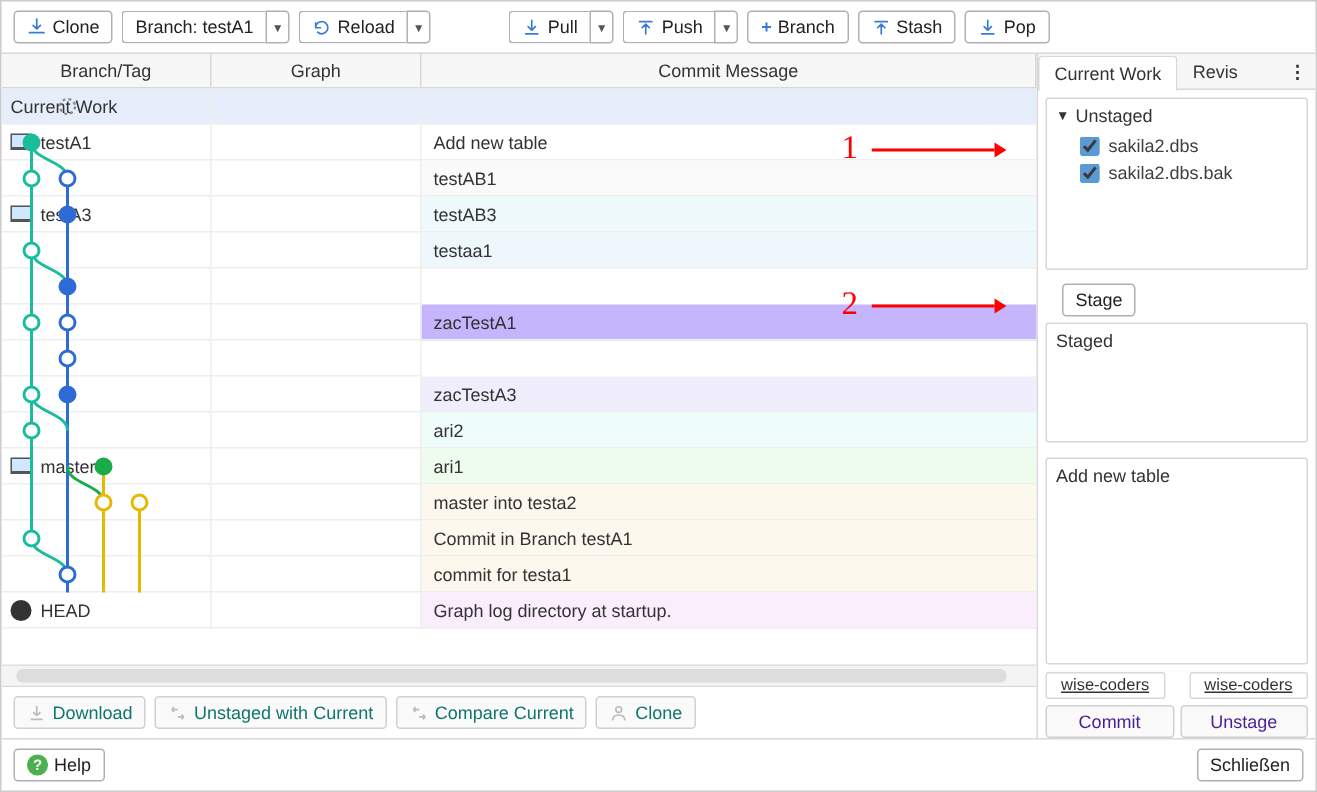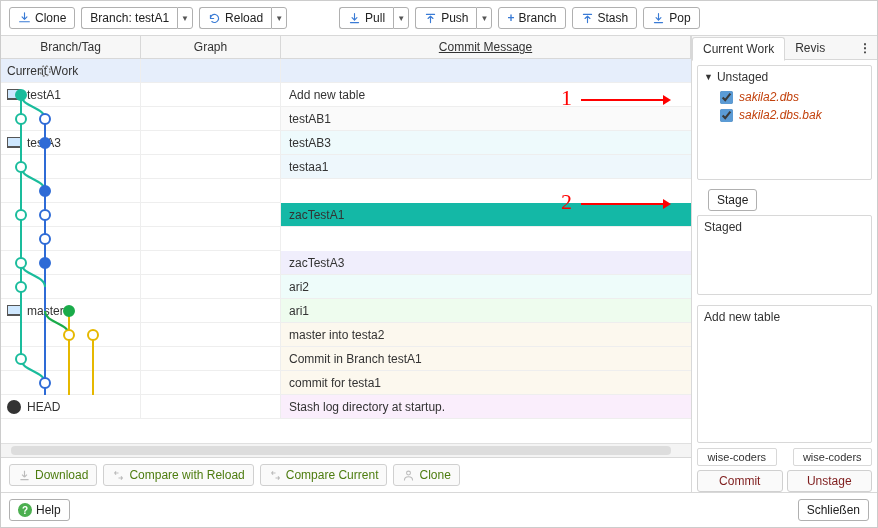--- a/index.html
+++ b/index.html
@@ -9,52 +9,52 @@
   .btn-split { display: inline-flex; }
   .btn-split .btn { border-radius: 3px 0 0 3px; border-right: none; }
   .btn-split .drop { width: 16px; height: 22px; border: 1px solid #b0b0b0; border-radius: 0 3px 3px 0; background: #fff; display: flex; align-items: center; justify-content: center; font-size: 8px; color: #555; cursor: pointer; }
   svg.icon { width: 13px; height: 13px; }
   .main { flex: 1; display: flex; border-top: 1px solid #d8d8d8; min-height: 0; }
   .left { flex: 1; display: flex; flex-direction: column; min-width: 0; border-right: 1px solid #d8d8d8; }
   .grid-head { display: flex; background: #f7f7f7; border-bottom: 1px solid #d8d8d8; font-size: 12px; }
   .hcell { padding: 4px 6px; border-right: 1px solid #d8d8d8; text-align: center; }
   .col-bt { width: 140px; }
   .col-graph { width: 140px; }
-  .col-msg { flex: 1; text-decoration: underline; }
+  .col-msg { flex: 1; }
   .grid-body { flex: 1; overflow: hidden; position: relative; }
   .row { display: flex; height: 24px; align-items: stretch; font-size: 12px; }
   .row.current { background: #e6eefb; }
   .row:not(.current):nth-child(odd) .cell-msg { background: #fafafa; }
   .cell-bt { width: 140px; display: flex; align-items: center; gap: 6px; padding: 0 6px; border-right: 1px solid #eee; border-bottom: 1px solid #eee; }
   .cell-graph { width: 140px; position: relative; border-right: 1px solid #eee; border-bottom: 1px solid #eee; }
   .cell-msg { flex: 1; display: flex; align-items: center; padding: 0 8px; border-bottom: 1px solid #eee; }
   .graph-svg { position: absolute; top: 0; left: 0; width: 140px; height: 336px; pointer-events: none; }
   .annot { position: absolute; color: red; font-family: "Times New Roman", serif; font-size: 22px; pointer-events: none; }
   .arrow { position: absolute; pointer-events: none; }
   .left-bottom { display: flex; gap: 6px; padding: 6px 8px; border-top: 1px solid #d8d8d8; }
-  .btn-disabled { border-color: #d0d0d0; color: #4d7c0f; background: #fafafa; cursor: default; }
+  .btn-disabled { border-color: #d0d0d0; color: #0f766e; background: #fafafa; cursor: default; }
   .scrollbar-h { height: 14px; border-top: 1px solid #e0e0e0; background: #f4f4f4; position: relative; }
   .scrollbar-h .thumb { position: absolute; left: 10px; right: 20px; top: 2px; bottom: 2px; background: #ddd; border-radius: 4px; }
   .right { width: 185px; display: flex; flex-direction: column; }
   .tabs-row { display: flex; align-items: center; background: #f7f7f7; border-bottom: 1px solid #d8d8d8; height: 24px; }
   .tab { padding: 4px 10px; font-size: 12px; cursor: pointer; }
   .tab.active { background: #fff; border: 1px solid #d8d8d8; border-bottom: 1px solid #fff; border-radius: 3px 3px 0 0; position: relative; top: 1px; }
   .kebab { margin-left: auto; padding: 0 6px; cursor: pointer; font-weight: bold; }
   .unstaged { margin: 5px; border: 1px solid #d8d8d8; border-radius: 2px; display: flex; flex-direction: column; }
   .tree-head { padding: 4px 6px; display: flex; align-items: center; gap: 4px; }
   .file-row { display: flex; align-items: center; gap: 6px; padding: 2px 6px 2px 22px; }
-  .file-label { color: #c2410c; font-style: italic; }
+  .file-label { color: #404040; }
   input[type=checkbox] { accent-color: #5b9bd5; }
   .stage-row { padding: 4px 16px; }
   .staged-box { margin: 0 5px 5px 5px; border: 1px solid #d8d8d8; height: 80px; border-radius: 2px; padding: 4px 6px; }
   .msg-box { margin: 5px; border: 1px solid #d8d8d8; flex: 1; border-radius: 2px; padding: 4px 6px; overflow: hidden; }
-  .tags-row { display: flex; gap: 16px; margin: 0 5px 4px 5px; }
+  .tags-row { display: flex; gap: 16px; margin: 0 5px 4px 5px; text-decoration: underline; }
   .tag-box { flex: 1; border: 1px solid #d8d8d8; border-radius: 2px; padding: 2px 4px; font-size: 11px; text-align: center; overflow: hidden; white-space: nowrap; }
   .commit-row { display: flex; gap: 4px; margin: 0 5px 0 5px; }
-  .commit-row .btn { flex: 1; justify-content: center; color: #7f1d1d; border-color: #d0d0d0; background: #fafafa; cursor: default; }
+  .commit-row .btn { flex: 1; justify-content: center; color: #4c1d95; border-color: #d0d0d0; background: #fafafa; cursor: default; }
   .footer { display: flex; align-items: center; padding: 6px 8px; border-top: 1px solid #d8d8d8; }
   .spacer { flex: 1; }
   .help-icon-bg { width: 14px; height: 14px; border-radius: 50%; background: #4caf50; color: #fff; display: inline-flex; align-items: center; justify-content: center; font-size: 10px; font-weight: bold; }
   .monitor-icon { width: 14px; height: 11px; border: 1px solid #555; border-bottom: 2px solid #555; background: #cfe8ff; display: inline-block; }
   .gh-icon { width: 14px; height: 14px; border-radius: 50%; background: #333; display: inline-block; }
 </style>
 </head>
 <body>
 
 <div class="toolbar">
@@ -167,21 +167,21 @@
             <span></span>
           </div>
           <div class="cell-graph"></div>
           <div class="cell-msg" style="background: rgb(238, 242, 252); margin-top: 42px;">testaa3</div>
         </div>
         <div class="row">
           <div class="cell-bt">
             <span></span>
           </div>
           <div class="cell-graph"></div>
-          <div class="cell-msg" style="background: #14b8a6;">zacTestA1</div>
+          <div class="cell-msg" style="background: #c4b5fd;">zacTestA1</div>
         </div>
         <div class="row">
           <div class="cell-bt">
             <span></span>
           </div>
           <div class="cell-graph"></div>
           <div class="cell-msg" style="background: rgb(240, 238, 252); margin-top: 33px;">bak</div>
         </div>
         <div class="row">
           <div class="cell-bt">
@@ -225,21 +225,21 @@
           </div>
           <div class="cell-graph"></div>
           <div class="cell-msg" style="background: rgb(252, 248, 238);">commit for testa1</div>
         </div>
         <div class="row">
           <div class="cell-bt">
             <span class="gh-icon"></span>
             <span>HEAD</span>
           </div>
           <div class="cell-graph"></div>
-          <div class="cell-msg" style="background: rgb(250, 238, 252);">Stash log directory at startup.</div>
+          <div class="cell-msg" style="background: rgb(250, 238, 252);">Graph log directory at startup.</div>
         </div>
         <svg class="graph-svg" id="graph-svg" height="360">
           <path d="M20 36 L20 300" stroke="#1abc9c" stroke-width="2" fill="none"></path>
           <path d="M44 60 L44 348" stroke="#2e6bd6" stroke-width="2" fill="none"></path>
           <path d="M68 252 L68 348" stroke="#e6b800" stroke-width="2" fill="none"></path>
           <path d="M92 276 L92 348" stroke="#e6b800" stroke-width="2" fill="none"></path>
           <path d="M20 36 C20 48,44 48,44 60" stroke="#1abc9c" stroke-width="2" fill="none"></path>
           <path d="M20 108 C20 120,44 120,44 132" stroke="#1abc9c" stroke-width="2" fill="none"></path>
           <path d="M20 204 C20 216,44 216,44 228" stroke="#1abc9c" stroke-width="2" fill="none"></path>
           <path d="M44 252 C44 264,68 264,68 276" stroke="#1aab4a" stroke-width="2" fill="none"></path>
@@ -283,21 +283,21 @@
       <button class="btn btn-disabled">
         <svg class="icon" viewBox="0 0 16 16">
             <path d="M8 2v8m0 0L5 7m3 3l3-3M3 13h10" stroke="#bbb" stroke-width="1.4" fill="none"></path>
           </svg>
         <span>Download</span>
       </button>
       <button class="btn btn-disabled">
         <svg class="icon" viewBox="0 0 16 16">
             <path d="M3 5h5M3 5l2-2M3 5l2 2M13 11H8m5 0l-2-2m2 2l-2 2" stroke="#bbb" stroke-width="1.3" fill="none"></path>
           </svg>
-        <span>Compare with Reload</span>
+        <span>Unstaged with Current</span>
       </button>
       <button class="btn btn-disabled">
         <svg class="icon" viewBox="0 0 16 16">
             <path d="M3 5h5M3 5l2-2M3 5l2 2M13 11H8m5 0l-2-2m2 2l-2 2" stroke="#bbb" stroke-width="1.3" fill="none"></path>
           </svg>
         <span>Compare Current</span>
       </button>
       <button class="btn btn-disabled">
         <svg class="icon" viewBox="0 0 16 16">
             <circle cx="8" cy="5" r="2.4" stroke="#bbb" stroke-width="1.3" fill="none"></circle>

